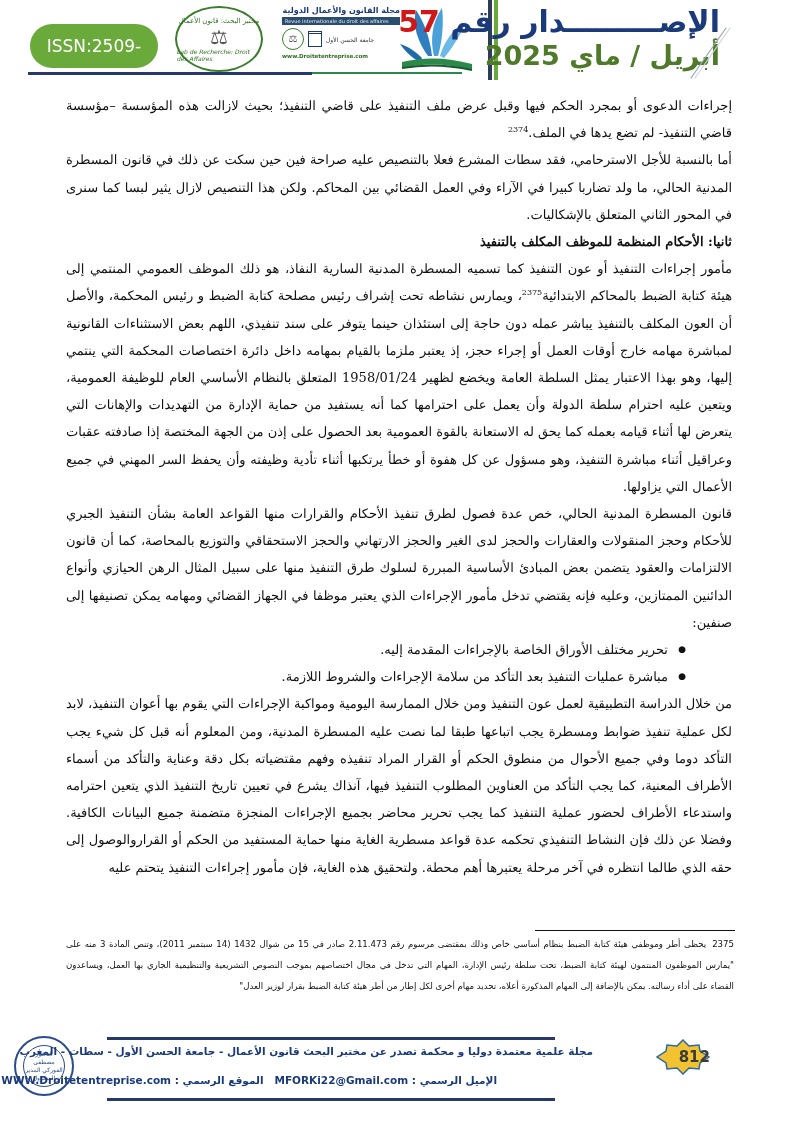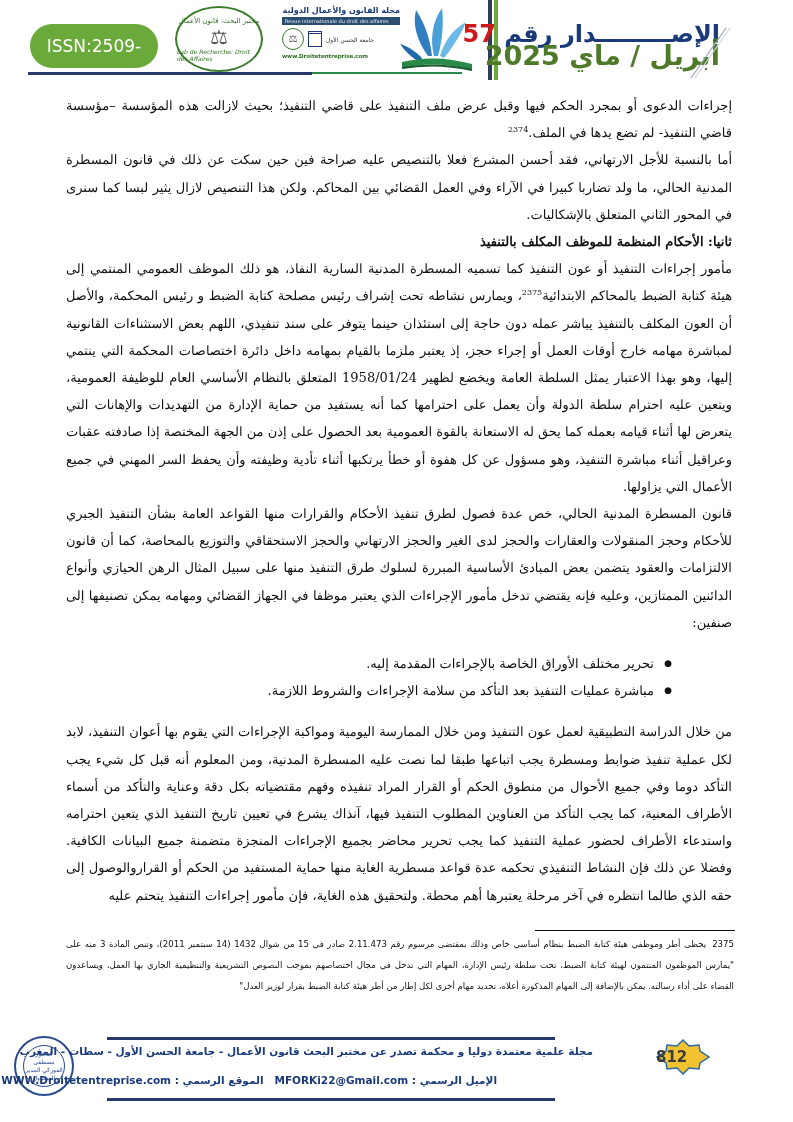--- a/index.html
+++ b/index.html
@@ -18,51 +18,51 @@
     .journal-box .logos { display: flex; align-items: center; gap: 4px; margin-top: 3px; }
     .mini-seal { width: 20px; height: 20px; border: 1px solid #3a7d2a; border-radius: 50%; font-size: 10px; text-align: center; line-height: 20px; color: #555; }
     .uni-logo { width: 14px; height: 16px; border: 1px solid #1a3a7a; border-top: 3px double #1a3a7a; box-sizing: border-box; }
     .uni-name { font-size: 6px; color: #333; direction: rtl; white-space: nowrap; }
     .journal-box .site { font-size: 5.5px; color: #2c6e1f; font-weight: bold; margin-top: 3px; white-space: nowrap; }
     .book-logo { position: absolute; left: 398px; top: 4px; width: 78px; height: 72px; }
     .rule-top { position: absolute; left: 28px; top: 72px; width: 284px; height: 3px; background: #253a6b; }
     .rule-top2 { position: absolute; left: 312px; top: 72px; width: 150px; height: 2px; background: #2b8a4a; }
     .vbar1 { position: absolute; left: 488px; top: 0; width: 4px; height: 80px; background: #2d3d5a; }
     .vbar2 { position: absolute; left: 494px; top: 0; width: 4px; height: 80px; background: #6aaa3a; }
-    .issue-line { position: absolute; left: 510px; top: 20px; width: 210px; direction: rtl; text-align: right; font-size: 24px; font-weight: bold; color: #1a3a7a; white-space: nowrap; }
+    .issue-line { position: absolute; left: 510px; top: 4px; width: 210px; direction: rtl; text-align: right; font-size: 30px; font-weight: bold; color: #1a3a7a; white-space: nowrap; }
     .issue-line .num { color: #d01818; }
     .date-line { position: absolute; left: 510px; top: 40px; width: 210px; direction: rtl; text-align: right; font-size: 27px; font-weight: bold; color: #4e7a2a; white-space: nowrap; }
     .diag { position: absolute; left: 708px; top: 22px; width: 1px; height: 62px; background: #9aa6b8; transform: rotate(35deg); }
     .diag2 { position: absolute; left: 712px; top: 22px; width: 1px; height: 62px; background: #cfd6e0; transform: rotate(35deg); }
 
     
     .content { position: absolute; left: 66px; top: 92px; width: 666px; direction: rtl; text-align: justify; font-family: "DejaVu Serif", serif; font-size: 13px; line-height: 27.2px; }
     .content p { margin: 0; text-align-last: right; }
     .content sup { font-size: 8px; line-height: 0; }
     .content h3 { margin: 0; font-size: 13px; font-weight: bold; line-height: 27.2px; }
-    .content ul { margin: 14px; padding: 0 46px 0 0; list-style: none; }
+    .content ul { margin: 0; padding: 0 46px 0 0; list-style: none; }
     .content ul li { position: relative; padding-right: 18px; }
     .content ul li::before { content: "\25CF"; position: absolute; right: 0; top: 0; font-size: 9px; }
 
     
     .fn-rule { position: absolute; left: 535px; top: 930px; width: 200px; height: 1px; background: #111; }
     .footnotes { position: absolute; left: 66px; top: 934px; width: 668px; direction: rtl; text-align: justify; font-family: "DejaVu Sans", sans-serif; font-size: 8.6px; line-height: 21px; }
     .footnotes p { margin: 0; text-align-last: right; }
     .footnotes .fnum { margin-left: 6px; }
 
     
     .footer-rule-top { position: absolute; left: 107px; top: 1037px; width: 448px; height: 3px; background: #253a6b; }
     .footer-rule-bot { position: absolute; left: 107px; top: 1098px; width: 448px; height: 3px; background: #253a6b; }
     .footer-line1 { position: absolute; left: 107px; top: 1045px; width: 486px; direction: rtl; font-family: "DejaVu Sans", sans-serif; font-size: 10.5px; font-weight: bold; color: #1a3a7a; white-space: nowrap; }
     .footer-line2 { position: absolute; left: 107px; top: 1074px; width: 390px; direction: rtl; text-align: right; font-family: "DejaVu Sans", sans-serif; font-size: 10.5px; font-weight: bold; color: #1a3a7a; white-space: nowrap; }
     .footer-line2 .ltr { direction: ltr; unicode-bidi: embed; }
     .founder-seal { position: absolute; left: 14px; top: 1036px; width: 60px; height: 60px; border: 2px solid #2a4c8e; border-radius: 50%; box-sizing: border-box; display: flex; align-items: center; justify-content: center; }
     .founder-seal .inner { width: 40px; height: 40px; border: 1px solid #2a4c8e; border-radius: 50%; font-size: 6px; text-align: center; color: #2a4c8e; line-height: 8px; direction: rtl; display: flex; align-items: center; justify-content: center; }
     .page-badge { position: absolute; left: 656px; top: 1039px; width: 54px; height: 36px; }
-    .page-badge span { position: absolute; left: 0; top: 0; width: 54px; height: 36px; line-height: 36px; text-align: left; font-family: "DejaVu Sans", sans-serif; font-weight: bold; font-size: 15px; color: #3a3a3a; }
+    .page-badge span { position: absolute; left: 0; top: 0; width: 54px; height: 36px; line-height: 36px; text-align: right; font-family: "DejaVu Sans", sans-serif; font-weight: bold; font-size: 15px; color: #3a3a3a; }
   </style>
 </head>
 <body>
 
 <div class="header">
   <div class="issn">ISSN:2509-0291</div>
 
   <div class="lab-seal">
     <div class="ring-text">مختبر البحث: قانون الأعمال</div>
     <div class="scales">⚖</div>
@@ -98,21 +98,21 @@
     <span>الإصـــــــــدار رقم</span>
     <span class="num">57</span>
   </div>
   <div class="date-line">أبريل / ماي 2025</div>
   <div class="diag"></div>
   <div class="diag2"></div>
 </div>
 
 <div class="content">
   <p><span>إجراءات الدعوى أو بمجرد الحكم فيها وقبل عرض ملف التنفيذ على قاضي التنفيذ؛ بحيث لازالت هذه المؤسسة –مؤسسة قاضي التنفيذ- لم تضع يدها في الملف.</span><sup>2374</sup></p>
-  <p>أما بالنسبة للأجل الارتهاني، فقد أحسن المشرع فعلا بالتنصيص عليه صراحة فين حين سكت عن ذلك في قانون المسطرة المدنية الحالي، ما ولد تضاربا كبيرا في الآراء وفي العمل القضائي بين المحاكم. ولكن هذا التنصيص لازال يثير لبسا كما سنرى في المحور الثاني المتعلق بالإشكاليات.</p>
+  <p>أما بالنسبة للأجل الاسترحامي، فقد سطات المشرع فعلا بالتنصيص عليه صراحة فين حين سكت عن ذلك في قانون المسطرة المدنية الحالي، ما ولد تضاربا كبيرا في الآراء وفي العمل القضائي بين المحاكم. ولكن هذا التنصيص لازال يثير لبسا كما سنرى في المحور الثاني المتعلق بالإشكاليات.</p>
   <h3>ثانيا: الأحكام المنظمة للموظف المكلف بالتنفيذ</h3>
   <p><span>مأمور إجراءات التنفيذ أو عون التنفيذ كما تسميه المسطرة المدنية السارية النفاذ، هو ذلك الموظف العمومي المنتمي إلى هيئة كتابة الضبط بالمحاكم الابتدائية</span><sup>2375</sup><span>، ويمارس نشاطه تحت إشراف رئيس مصلحة كتابة الضبط و رئيس المحكمة، والأصل أن العون المكلف بالتنفيذ يباشر عمله دون حاجة إلى استئذان حينما يتوفر على سند تنفيذي، اللهم بعض الاستثناءات القانونية لمباشرة مهامه خارج أوقات العمل أو إجراء حجز، إذ يعتبر ملزما بالقيام بمهامه داخل دائرة اختصاصات المحكمة التي ينتمي إليها، وهو بهذا الاعتبار يمثل السلطة العامة ويخضع لظهير 1958/01/24 المتعلق بالنظام الأساسي العام للوظيفة العمومية، ويتعين عليه احترام سلطة الدولة وأن يعمل على احترامها كما أنه يستفيد من حماية الإدارة من التهديدات والإهانات التي يتعرض لها أثناء قيامه بعمله كما يحق له الاستعانة بالقوة العمومية بعد الحصول على إذن من الجهة المختصة إذا صادفته عقبات وعراقيل أثناء مباشرة التنفيذ، وهو مسؤول عن كل هفوة أو خطأ يرتكبها أثناء تأدية وظيفته وأن يحفظ السر المهني في جميع الأعمال التي يزاولها.</span></p>
   <p>قانون المسطرة المدنية الحالي، خص عدة فصول لطرق تنفيذ الأحكام والقرارات منها القواعد العامة بشأن التنفيذ الجبري للأحكام وحجز المنقولات والعقارات والحجز لدى الغير والحجز الارتهاني والحجز الاستحقاقي والتوزيع بالمحاصة، كما أن قانون الالتزامات والعقود يتضمن بعض المبادئ الأساسية المبررة لسلوك طرق التنفيذ منها على سبيل المثال الرهن الحيازي وأنواع الدائنين الممتازين، وعليه فإنه يقتضي تدخل مأمور الإجراءات الذي يعتبر موظفا في الجهاز القضائي ومهامه يمكن تصنيفها إلى صنفين:</p>
   <ul>
     <li>تحرير مختلف الأوراق الخاصة بالإجراءات المقدمة إليه.</li>
     <li>مباشرة عمليات التنفيذ بعد التأكد من سلامة الإجراءات والشروط اللازمة.</li>
   </ul>
   <p>من خلال الدراسة التطبيقية لعمل عون التنفيذ ومن خلال الممارسة اليومية ومواكبة الإجراءات التي يقوم بها أعوان التنفيذ، لابد لكل عملية تنفيذ ضوابط ومسطرة يجب اتباعها طبقا لما نصت عليه المسطرة المدنية، ومن المعلوم أنه قبل كل شيء يجب التأكد دوما وفي جميع الأحوال من منطوق الحكم أو القرار المراد تنفيذه وفهم مقتضياته بكل دقة وعناية والتأكد من أسماء الأطراف المعنية، كما يجب التأكد من العناوين المطلوب التنفيذ فيها، آنذاك يشرع في تعيين تاريخ التنفيذ الذي يتعين احترامه واستدعاء الأطراف لحضور عملية التنفيذ كما يجب تحرير محاضر بجميع الإجراءات المنجزة متضمنة جميع البيانات الكافية. وفضلا عن ذلك فإن النشاط التنفيذي تحكمه عدة قواعد مسطرية الغاية منها حماية المستفيد من الحكم أو القراروالوصول إلى حقه الذي طالما انتظره في آخر مرحلة يعتبرها أهم محطة. ولتحقيق هذه الغاية، فإن مأمور إجراءات التنفيذ يتحتم عليه</p>
 </div>
 

